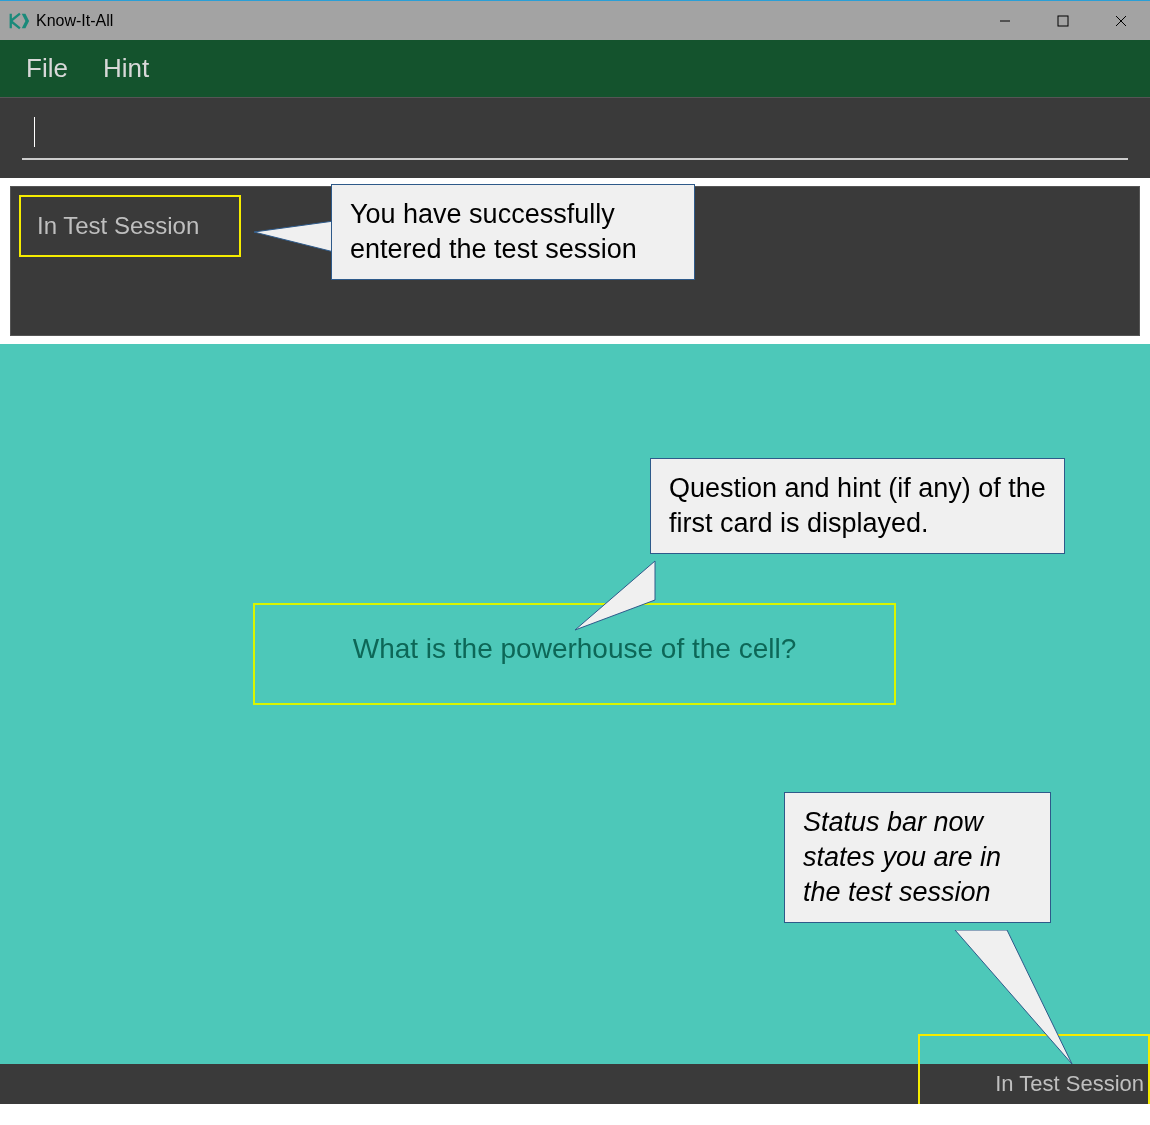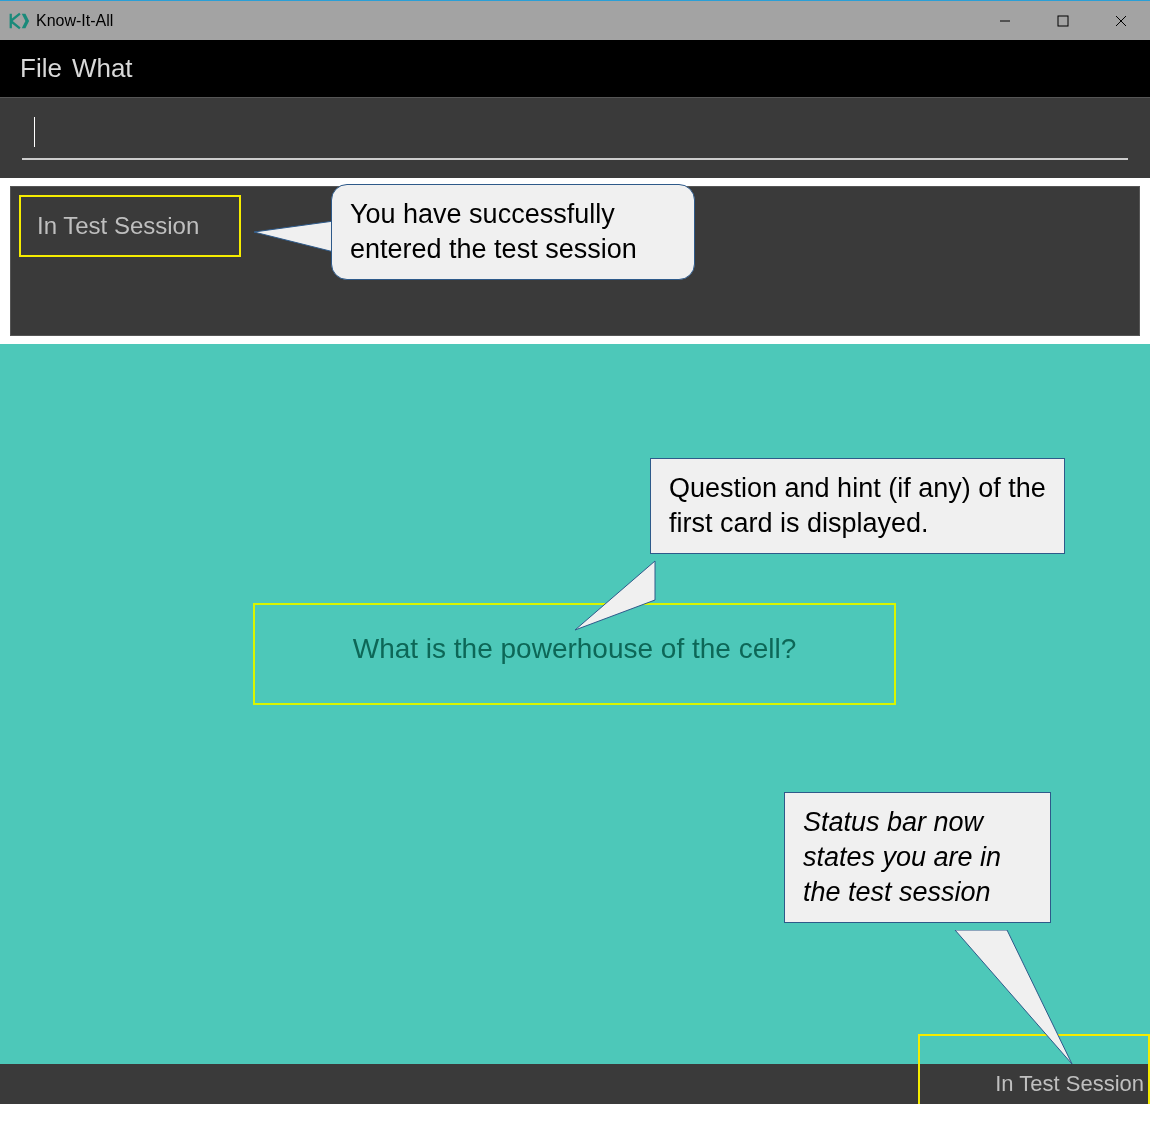--- a/index.html
+++ b/index.html
@@ -50,25 +50,25 @@
       justify-content: center;
       color: #000;
     }
     .win-ctrl svg {
       width: 14px;
       height: 14px;
     }
     
     .menubar {
       height: 58px;
-      background: #000000;
-      display: flex;
-      align-items: center;
-      padding-left: 20px;
-      gap: 10px;
+      background: #14532d;
+      display: flex;
+      align-items: center;
+      padding-left: 26px;
+      gap: 35px;
       border-bottom: 1px solid #555;
     }
     .menu-item {
       color: #d8d8d8;
       font-size: 26px;
       font-weight: 300;
     }
     
     .input-area {
       height: 80px;
@@ -125,21 +125,20 @@
       border: 1px solid #2e5a8a;
       padding: 12px 18px;
       font-size: 27px;
       color: #000;
       line-height: 1.3;
     }
     .callout1 {
       left: 331px;
       top: 184px;
       width: 364px;
-      border-radius: 16px;
     }
     .callout1-tail {
       position: absolute;
       left: 254px;
       top: 220px;
     }
     .callout2 {
       left: 650px;
       top: 458px;
       width: 415px;
@@ -243,21 +242,21 @@
       <svg viewBox="0 0 14 14">
           <line x1="2" y1="2" x2="12" y2="12" stroke="#000" stroke-width="1"></line>
           <line x1="12" y1="2" x2="2" y2="12" stroke="#000" stroke-width="1"></line>
         </svg>
     </div>
   </div>
 </div>
 
 <div class="menubar">
   <span class="menu-item">File</span>
-  <span class="menu-item">What</span>
+  <span class="menu-item">Hint</span>
 </div>
 
 <div class="input-area">
   <input class="text-input" type="text" value="" style="">
   <div class="cursor-line"></div>
 </div>
 
 <div class="session-header">
   <div class="session-label-box">
     <span class="session-label">In Test Session</span>

